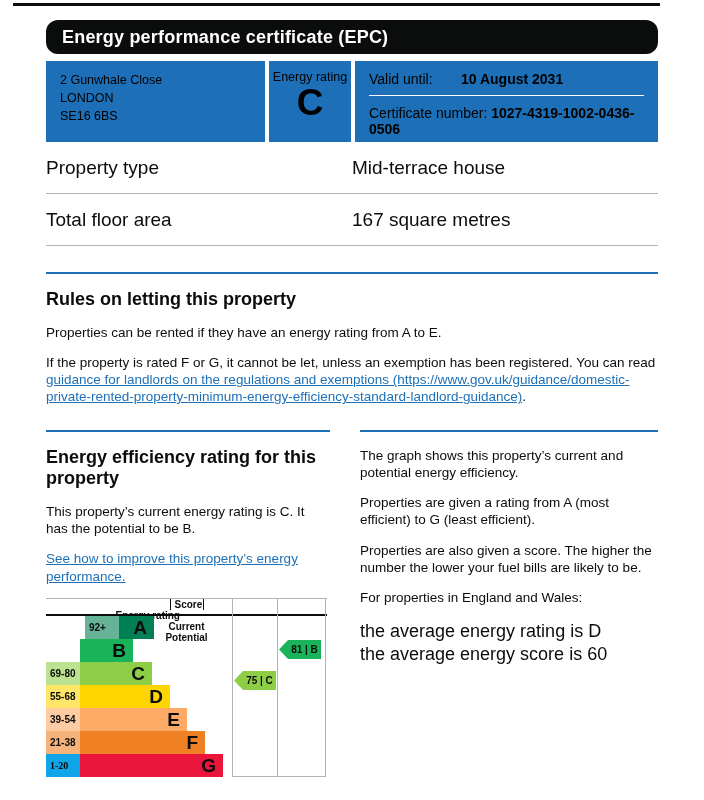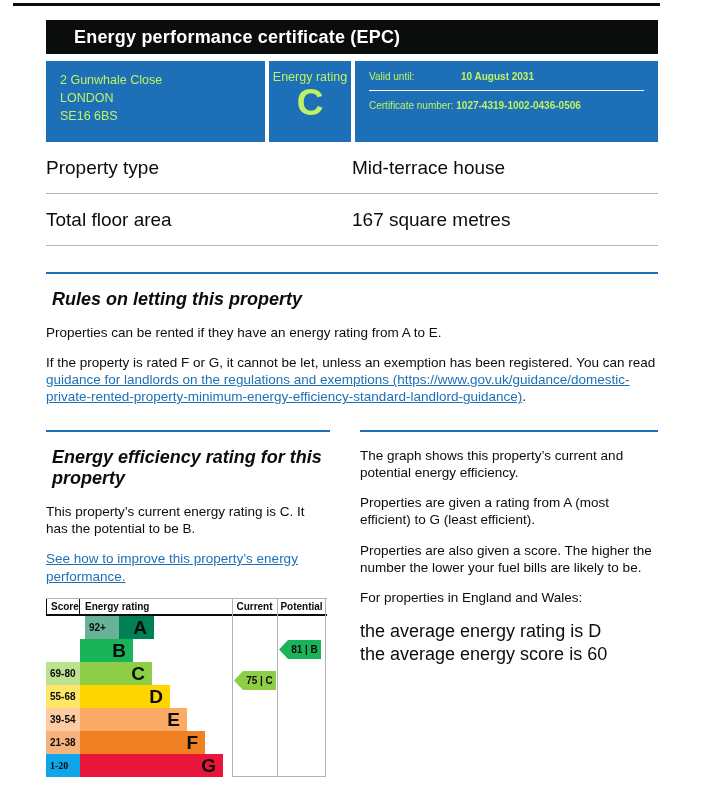--- a/index.html
+++ b/index.html
@@ -7,54 +7,54 @@
   body {
     font-family: "Liberation Sans", "DejaVu Sans", sans-serif;
     color: #0b0c0c;
     width: 704px;
   }
   .page { position: relative; width: 704px; height: 800px; background: #fff; overflow: hidden; }
   .top-rule { position: absolute; left: 13px; top: 3px; width: 647px; height: 3px; background: #0b0c0c; }
   .content { position: absolute; left: 46px; top: 20px; width: 612px; }
 
   
-  .banner { background: #0b0c0c; height: 34px; display: flex; align-items: center; padding-left: 28px; }
+  .banner { background: #0b0c0c; height: 34px; display: flex; align-items: center; padding-left: 16px; border-radius: 12px; }
   .banner h1 { color: #fff; font-size: 18px; font-weight: bold; letter-spacing: 0.2px; }
 
   
   .summary { display: flex; gap: 4px; margin-top: 7px; height: 81px; }
-  .summary > div { background: #1d70b8; color: #bef264; }
+  .summary > div { background: #1d70b8; color: #000000; }
   .summary-address { width: 219px; padding: 11px 14px; font-size: 12.5px; line-height: 1.42; }
   .summary-rating { width: 82px; text-align: center; padding-top: 9px; }
   .summary-rating .rating-label { font-size: 12.5px; }
   .summary-rating .rating-value { font-size: 37px; font-weight: bold; line-height: 1.05; }
-  .summary-details { flex: 1; padding: 10px 14px; font-size: 10px; }
+  .summary-details { flex: 1; padding: 10px 14px; font-size: 14px; }
   .detail-label { display: inline-block; width: 92px; }
   .bold { font-weight: bold; }
   .white-rule { border: 0; border-top: 1px solid #ffffff; margin: 8px 0 9px 0; }
 
   
   .prop-row { display: flex; padding: 15px 0 14px 0; border-bottom: 1px solid #b1b4b6; font-size: 19px; }
   .prop-row dt { flex: 0 0 50%; }
   .prop-row dd { flex: 1; }
 
   
   .rules { margin-top: 26px; border-top: 2px solid #1d70b8; padding-top: 2px; }
-  h2 { font-size: 18px; font-weight: bold; margin: 13px 0 12px 6px; line-height: 1.2; font-style: italic; }
+  h2 { font-size: 18px; font-weight: bold; margin: 13px 0 12px 0; line-height: 1.2; }
   p { font-size: 13.5px; line-height: 1.28; margin: 13px 0; }
   a.link { color: #1d70b8; text-decoration: underline; cursor: pointer; }
 
   .two-col { display: flex; gap: 30px; margin-top: 24px; }
   .col-left { width: 284px; border-top: 2px solid #1d70b8; padding-top: 2px; }
   .col-right { flex: 1; border-top: 2px solid #1d70b8; padding-top: 2px; }
   .averages div { font-size: 18px; line-height: 1.3; }
 
   
   .epc-chart { position: relative; width: 281px; margin-top: 10px; border-top: 1px solid #b1b4b6; }
-  .chart-header { display: flex; height: 17px; align-items: center; font-weight: bold; font-size: 10px; border-bottom: 2px solid #0b0c0c; }
+  .chart-header { display: flex; height: 17px; align-items: center; font-weight: bold; font-size: 10px; border-bottom: 2px solid #0b0c0c; flex-direction: column; }
   .h-score { width: 34px; height: 100%; display: flex; align-items: center; padding-left: 4px; border-left: 1px solid #0b0c0c; border-right: 1px solid #0b0c0c; }
   .h-rating { width: 152px; padding-left: 5px; }
   .h-current { width: 45px; text-align: center; }
   .h-potential { width: 49px; text-align: center; }
   .band-row { display: flex; height: 23px; }
   .score-cell { width: 34px; font-size: 10px; font-weight: bold; display: flex; align-items: center; padding-left: 4px; }
   .bar { display: flex; align-items: center; justify-content: flex-end; padding-right: 7px; font-size: 19px; font-weight: bold; line-height: 1; }
   .colline { position: absolute; top: 0; bottom: 0; pointer-events: none; }
   .colline.cur { left: 186px; width: 45px; border-left: 1px solid #b1b4b6; border-bottom: 1px solid #b1b4b6; }
   .colline.pot { left: 231px; width: 49px; border-left: 1px solid #b1b4b6; border-right: 1px solid #b1b4b6; border-bottom: 1px solid #b1b4b6; }

